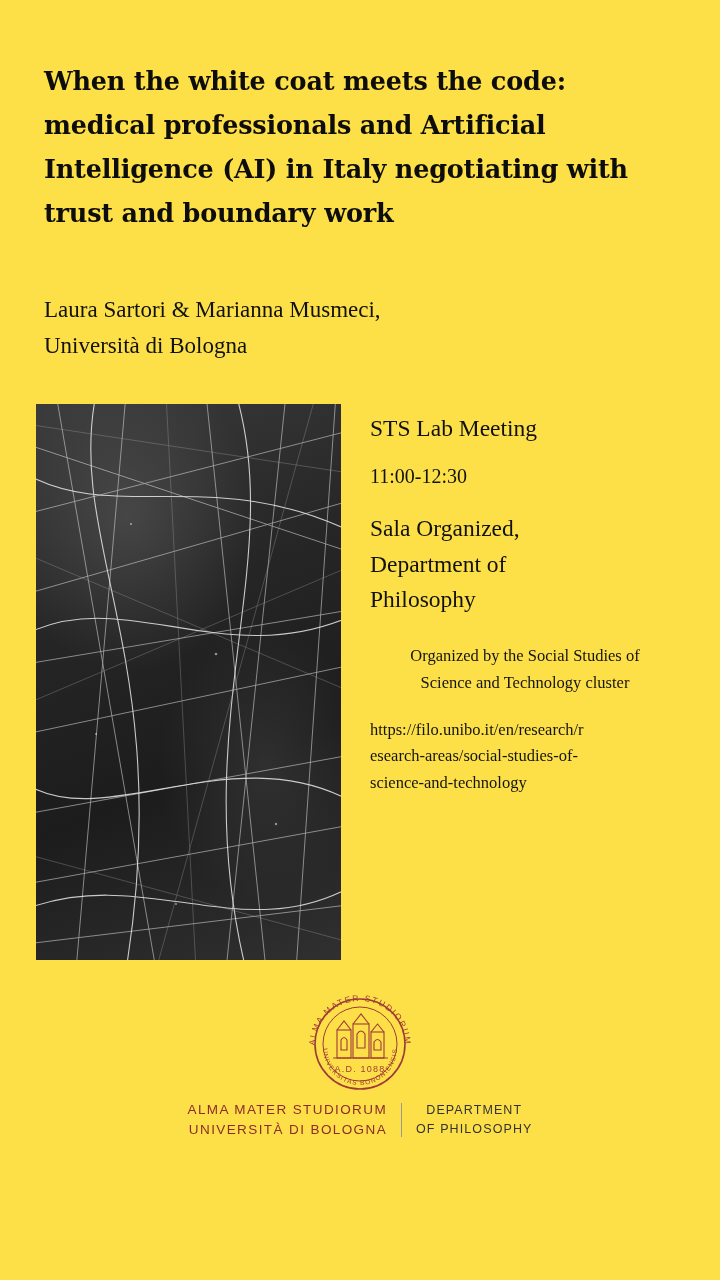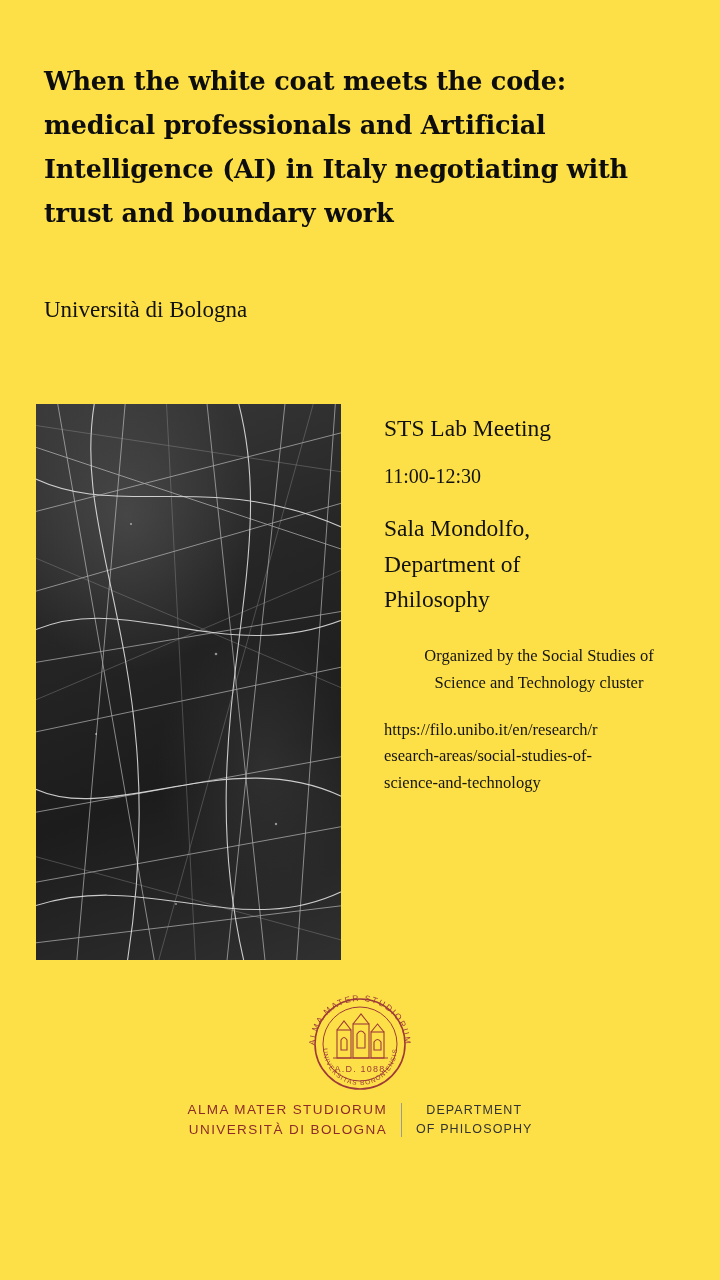--- a/index.html
+++ b/index.html
@@ -65,21 +65,20 @@
     width: 100%;
     height: 100%;
   }
 
   
   .info {
     position: absolute;
     left: 370px;
     top: 414px;
     width: 310px;
-    margin-left: 14px;
   }
   .info .line-lg {
     font-family: "Liberation Serif", serif;
     font-size: 23.5px;
     line-height: 1.25;
     margin-bottom: 20px;
     color: #111;
   }
   .info .line-md {
     font-family: "Liberation Serif", serif;
@@ -157,20 +156,21 @@
   }
 </style>
 </head>
 <body>
 
 <div class="poster">
 
   <div class="title">When the white coat meets the code: medical professionals and Artificial Intelligence (AI) in Italy negotiating with trust and boundary work</div>
 
   <div class="authors">
+    <div>Laura Sartori &amp; Marianna Musmeci,</div>
     <div>Università di Bologna</div>
   </div>
 
   <div class="photo">
     <svg viewBox="0 0 305 556" preserveAspectRatio="none" aria-hidden="true">
       <g stroke="#cfcfcf" stroke-width="0.8" fill="none" opacity="0.75">
         <path d="M-10 40 L320 150"></path>
         <path d="M-10 110 L320 25"></path>
         <path d="M-10 190 L320 95"></path>
         <path d="M-10 260 L320 205"></path>
@@ -207,21 +207,21 @@
         <circle cx="240" cy="420" r="1.2"></circle>
         <circle cx="140" cy="500" r="1"></circle>
       </g>
     </svg>
   </div>
 
   <div class="info">
     <div class="line-lg">STS Lab Meeting</div>
     <div class="line-md">11:00-12:30</div>
     <div class="venue">
-      <div>Sala Mondolfo,</div>
+      <div>Sala Organized,</div>
       <div>Department of</div>
       <div>Philosophy</div>
     </div>
     <div class="organizer">
       <div>Organized by the Social Studies of</div>
       <div>Science and Technology cluster</div>
     </div>
     <div class="link">
       <div>https://filo.unibo.it/en/research/r</div>
       <div>esearch-areas/social-studies-of-</div>

